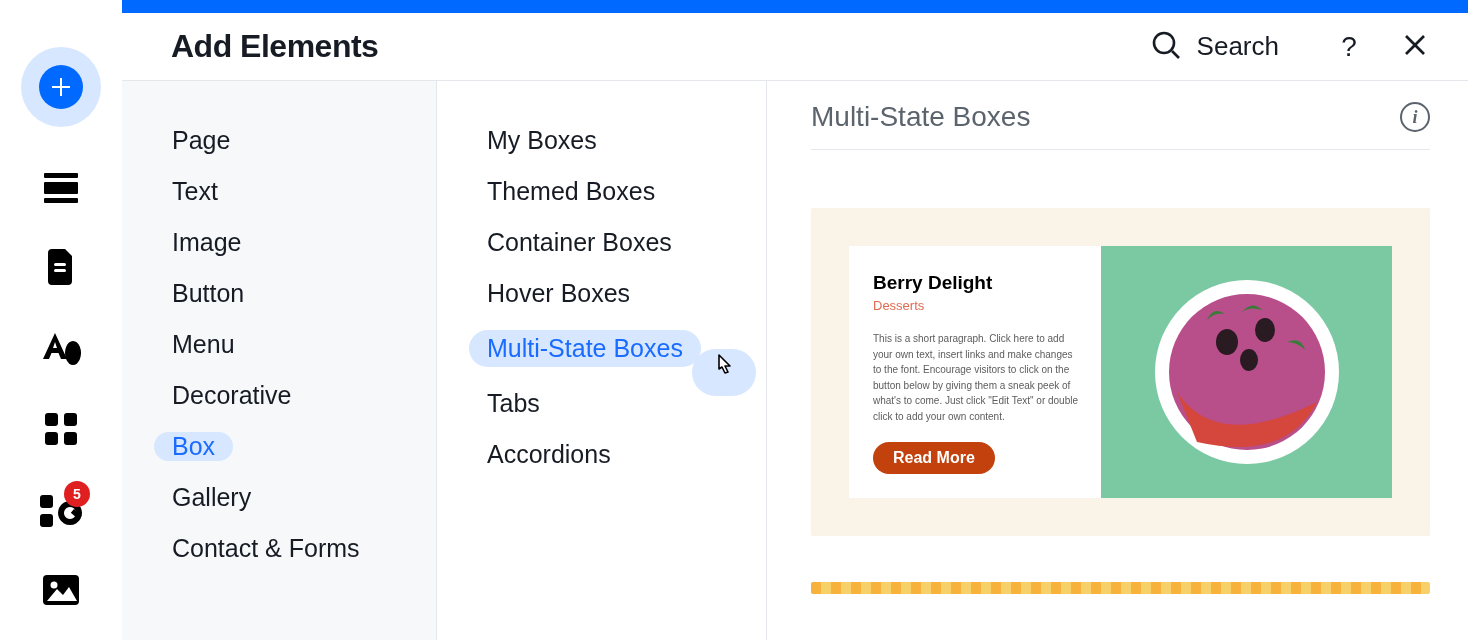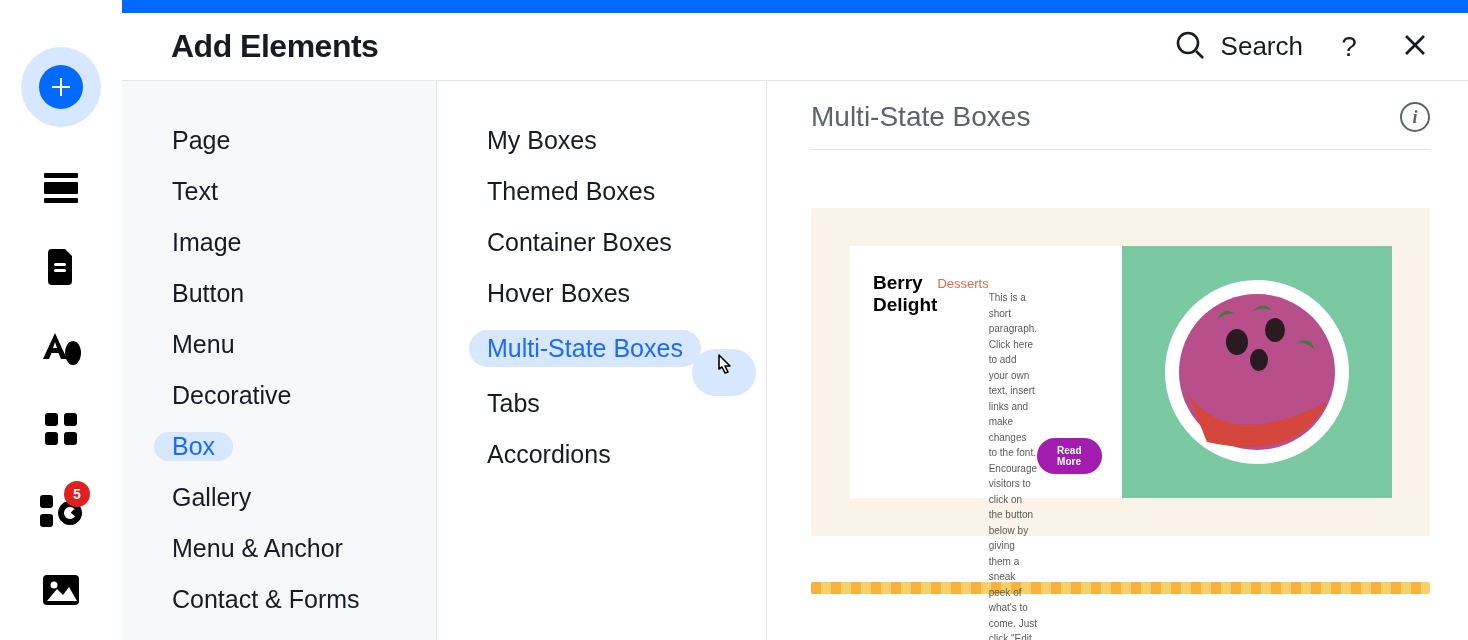--- a/index.html
+++ b/index.html
@@ -9,21 +9,21 @@
   .left-rail .rail-add { width: 80px; height: 80px; border-radius: 50%; background: #d6e7ff; display: flex; align-items: center; justify-content: center; }
   .left-rail .rail-add-inner { width: 44px; height: 44px; border-radius: 50%; background: #0069ff; display: flex; align-items: center; justify-content: center; }
   .rail-add-inner svg { fill: #fff; }
   .rail-icon { width: 42px; display: flex; justify-content: center; align-items: center; color: #000; position: relative; }
   .rail-badge { position: absolute; top: -12px; right: -8px; width: 26px; height: 26px; border-radius: 50%; background: #e02020; color: #fff; font-size: 14px; font-weight: 700; display: flex; align-items: center; justify-content: center; }
 
   .panel { position: absolute; left: 122px; right: 0; top: 13px; bottom: 0; background: #fff; display: flex; flex-direction: column; }
   .panel-header { height: 68px; display: flex; align-items: center; padding: 0 42px 0 49px; border-bottom: 1px solid #e4e7eb; }
   .panel-title { font-size: 32px; font-weight: 800; letter-spacing: -0.5px; color: #161b24; }
   .header-spacer { flex: 1; }
-  .header-search { display: flex; align-items: center; gap: 16px; margin-right: 33px; cursor: pointer; }
+  .header-search { display: flex; align-items: center; gap: 16px; margin-right: 57px; cursor: pointer; }
   .header-search .label { font-size: 26px; color: #161b24; }
   .header-help { width: 26px; text-align: center; font-size: 28px; color: #161b24; margin-right: 42px; cursor: pointer; }
   .header-close { cursor: pointer; display:flex; align-items:center; }
 
   .panel-body { flex: 1; display: flex; min-height: 0; }
   .col1 { width: 315px; background: #f6f8fa; border-right: 1px solid #e4e7eb; padding: 34px 0 0 0; overflow: hidden; }
   .col1 .cat { font-size: 25px; color: #161b24; padding: 11px 20px 11px 50px; cursor: pointer; display: flex; }
   .col1 .cat.active span { background: #d6e7ff; color: #1a6bff; border-radius: 30px; padding: 0 18px; margin-left: -18px; }
 
   .col2 { width: 330px; border-right: 1px solid #e4e7eb; padding: 34px 0 0 0; }
@@ -32,25 +32,25 @@
   .cursor { position: absolute; right: 10px; bottom: -18px; font-size: 26px; pointer-events:none; }
 
   .col3 { flex: 1; padding: 20px 38px 0 44px; overflow: hidden; }
   .col3-head { display: flex; align-items: center; padding-bottom: 16px; border-bottom: 1px solid #e4e7eb; }
   .col3-title { font-size: 28px; color: #5b636d; flex: 1; }
   .info-icon { width: 30px; height: 30px; border: 2px solid #5b636d; border-radius: 50%; display:flex; align-items:center; justify-content:center; font-style: italic; font-family: Georgia, serif; font-weight: 700; color:#5b636d; font-size:18px; cursor:pointer; }
 
   .preview-wrap { margin-top: 58px; }
   .preview-card-outer { background: #faf3e7; padding: 38px; border-radius: 2px; }
   .preview-card-inner { background: #fff; display: flex; height: 252px; }
-  .preview-text { flex: 0 0 252px; padding: 26px 20px 24px 24px; display:flex; flex-direction:row; }
+  .preview-text { flex: 0 0 252px; padding: 26px 20px 24px 24px; display:flex; flex-direction:column; }
   .pv-title { font-weight: 800; font-size: 19px; color:#000; }
   .pv-sub { color: #e06a50; font-size: 13px; margin-top: 4px; }
   .pv-para { font-size: 10px; line-height: 1.55; color: #5c5c5c; margin-top: 18px; }
-  .pv-btn { margin-top: auto; align-self:flex-start; background:#a21caf; color:#fff; border-radius: 30px; padding: 7px 20px; font-size:10px; font-weight:600; }
+  .pv-btn { margin-top: auto; align-self:flex-start; background:#c2410c; color:#fff; border-radius: 30px; padding: 7px 20px; font-size:16px; font-weight:600; }
   .preview-image { flex: 1; background: #7ac9a3; display:flex; align-items:center; justify-content:center; overflow:hidden; }
 
   .second-preview { margin-top: 46px; height: 12px; background: repeating-linear-gradient(90deg,#f6b23a 0 10px,#f7d06a 10px 20px); border-radius: 2px; }
 </style>
 </head>
 <body>
 
 <div class="top-bar"></div>
 
 <div class="left-rail">
@@ -156,23 +156,20 @@
           <span>Menu</span>
         </div>
       <div class="cat">
           <span>Decorative</span>
         </div>
       <div class="cat active">
           <span>Box</span>
         </div>
       <div class="cat">
           <span>Gallery</span>
-        </div>
-      <div class="cat">
-          <span>Menu &amp; Anchor</span>
         </div>
       <div class="cat">
           <span>Contact &amp; Forms</span>
         </div>
     </div>
 
     <div class="col2">
       <div class="sub">
           <span>My Boxes</span>
         </div>

